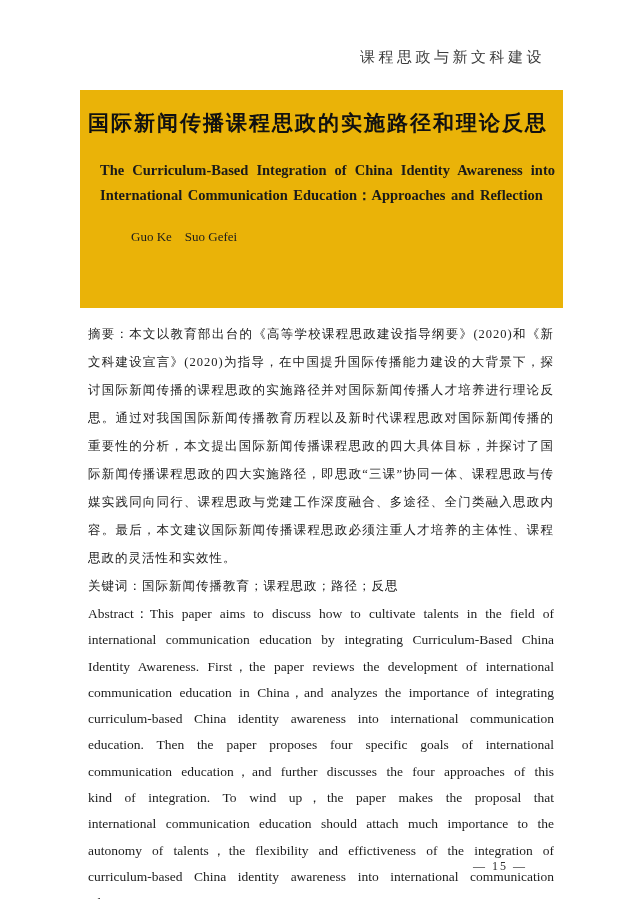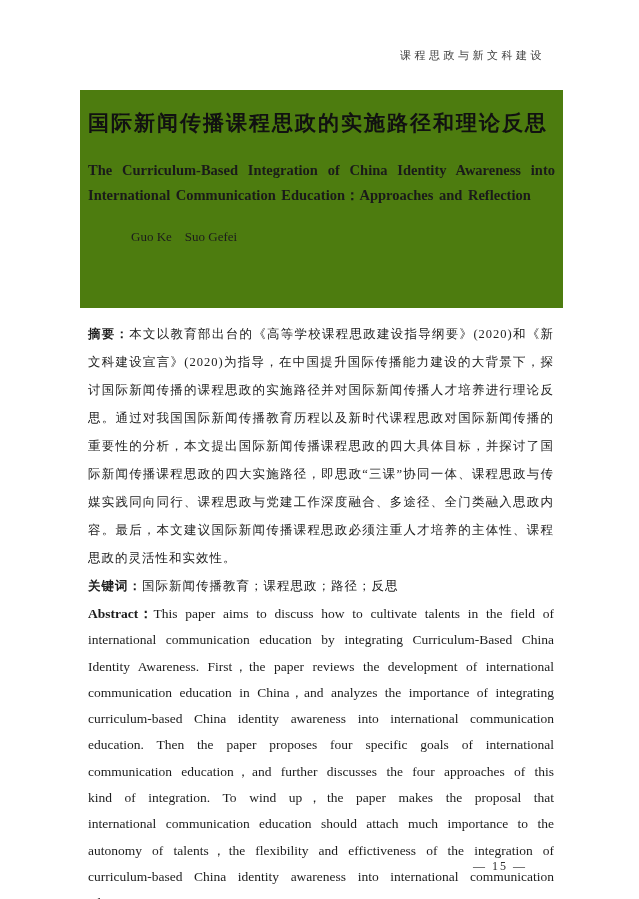--- a/index.html
+++ b/index.html
@@ -6,70 +6,70 @@
   body {
     width: 639px; height: 899px;
     background: #ffffff;
     position: relative;
     font-family: "Liberation Serif", "DejaVu Serif", serif;
     color: #1c1c1c;
     overflow: hidden;
   }
   .running-head {
     position: absolute; top: 48px; right: 94px;
-    font-size: 11px; letter-spacing: 3.5px; color: #3c3c3c;
+    font-size: 15px; letter-spacing: 3.5px; color: #3c3c3c;
   }
   .title-box {
     position: absolute; left: 80px; top: 90px;
     width: 483px; height: 218px;
     background: #c2c2c2;
     box-sizing: border-box;
     padding: 19px 8px 0 8px;
   }
   .title-zh {
     font-size: 21px; font-weight: bold; color: #111;
     letter-spacing: 2px; margin: 0 0 21px 0; white-space: nowrap;
   }
   .title-en {
     font-size: 14.5px; font-weight: bold; color: #1a1a1a;
-    margin: 0 0 20px 0; text-align: justify;
+    margin: 0 0 20px 12px; text-align: justify;
     line-height: 25px; word-spacing: 2px;
   }
   .authors-zh {
     font-size: 14.5px; letter-spacing: 2px;
     margin: 0 0 10px 20px;
   }
   .author-marker { margin-right: 6px; font-size: 14px; }
   .authors-en { font-size: 13px; margin-left: 43px; }
   .main {
     position: absolute; left: 88px; top: 320px; width: 466px;
   }
   .para { margin: 0; }
   .para.zh {
     font-size: 12.5px; letter-spacing: 1px;
     line-height: 28px; text-align: justify;
   }
   .para.en {
     font-size: 13.5px; line-height: 26.3px;
     text-align: justify; word-spacing: 3.5px; margin-top: 1px;
   }
-  .label { font-weight: bold; }
+  .label { font-weight: normal; }
   .page-number {
     position: absolute; top: 859px; right: 112px;
     font-size: 12px; letter-spacing: 2px; color: #2a2a2a;
   }
 </style>
 </head>
 <body>
 
 <div class="page">
 
   <div class="running-head">课程思政与新文科建设</div>
 
-  <div class="title-box" style="background: #4d7c0f;">
+  <div class="title-box" style="background: #eab308;">
     <h1 class="title-zh">国际新闻传播课程思政的实施路径和理论反思</h1>
     <h2 class="title-en">The Curriculum-Based Integration of China Identity Awareness into International Communication Education：Approaches and Reflection</h2>
     <div class="authors-en">Guo Ke　Suo Gefei</div>
   </div>
 
   <div class="main">
     <p class="para zh"><span class="label">摘要：</span><span>本文以教育部出台的《高等学校课程思政建设指导纲要》(2020)和《新文科建设宣言》(2020)为指导，在中国提升国际传播能力建设的大背景下，探讨国际新闻传播的课程思政的实施路径并对国际新闻传播人才培养进行理论反思。通过对我国国际新闻传播教育历程以及新时代课程思政对国际新闻传播的重要性的分析，本文提出国际新闻传播课程思政的四大具体目标，并探讨了国际新闻传播课程思政的四大实施路径，即思政“三课”协同一体、课程思政与传媒实践同向同行、课程思政与党建工作深度融合、多途径、全门类融入思政内容。最后，本文建议国际新闻传播课程思政必须注重人才培养的主体性、课程思政的灵活性和实效性。</span></p>
 
     <p class="para zh"><span class="label">关键词：</span><span>国际新闻传播教育；课程思政；路径；反思</span></p>
 

